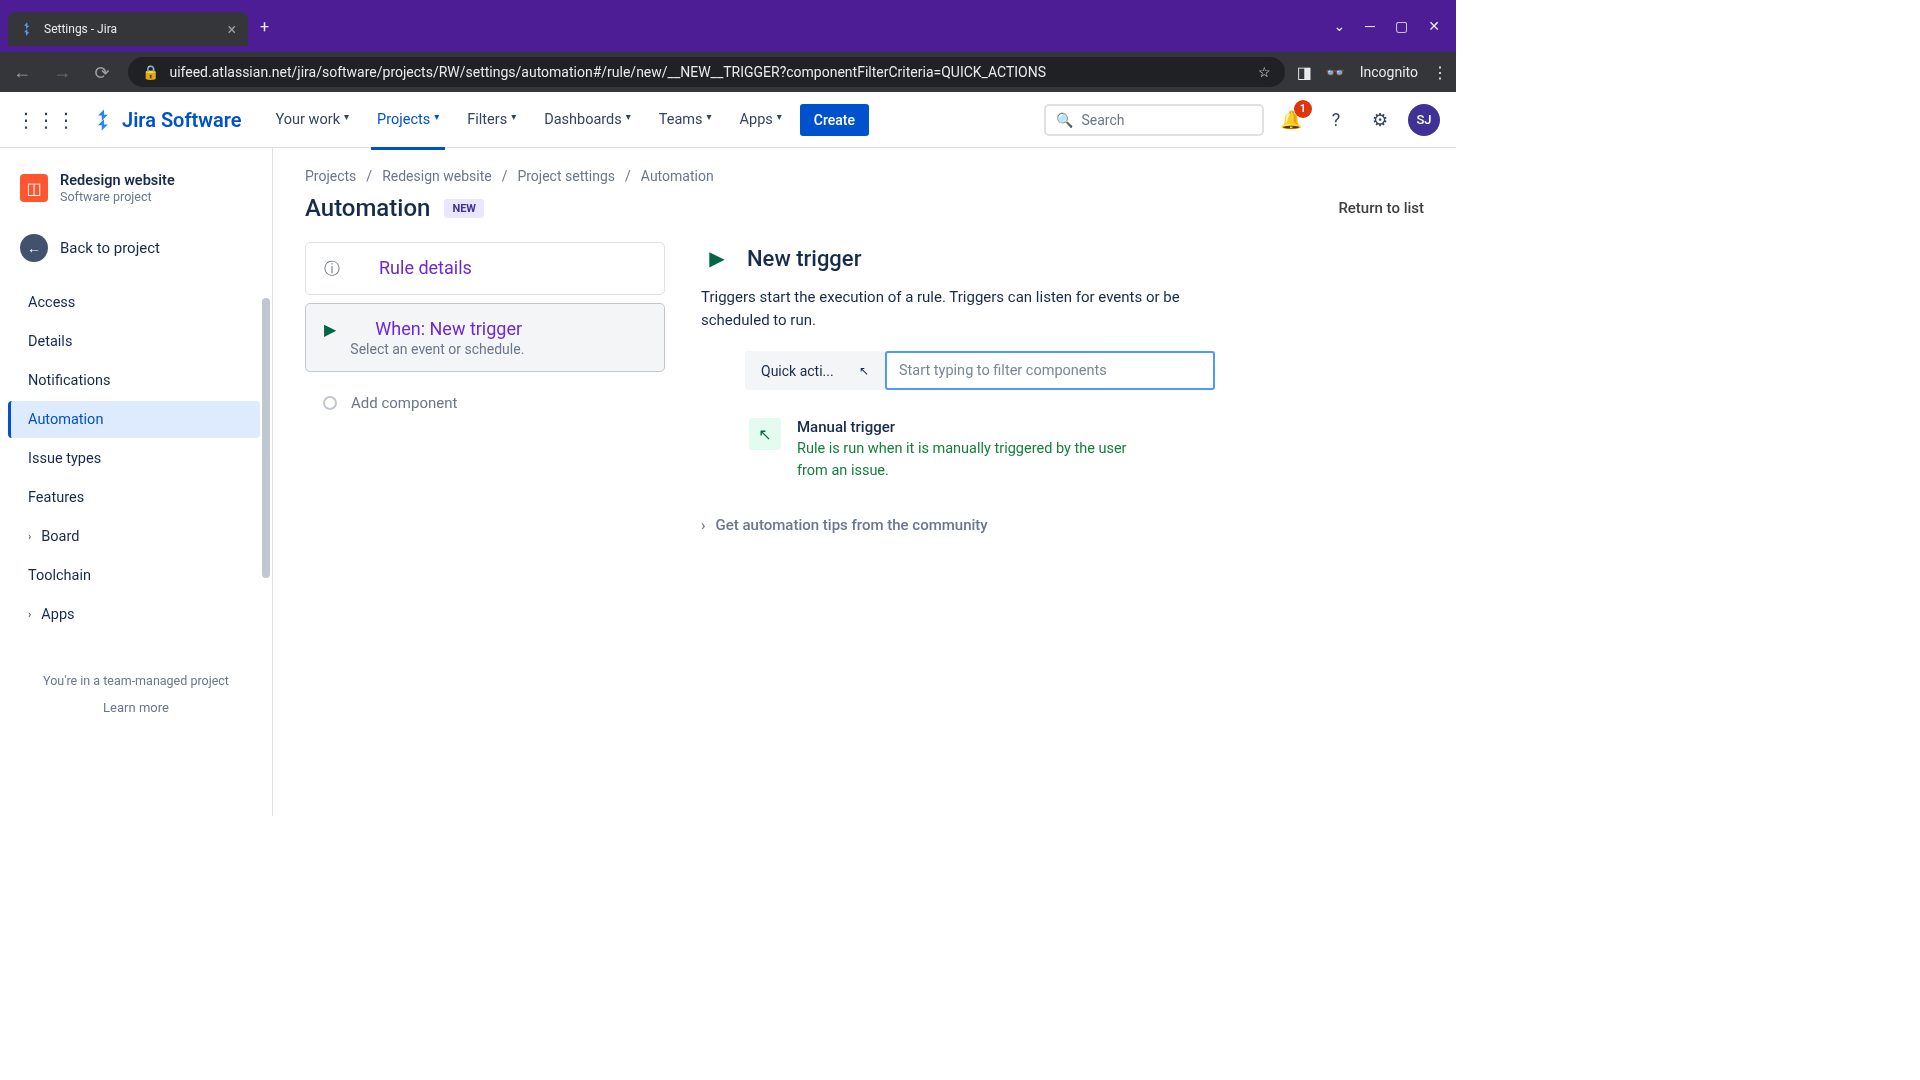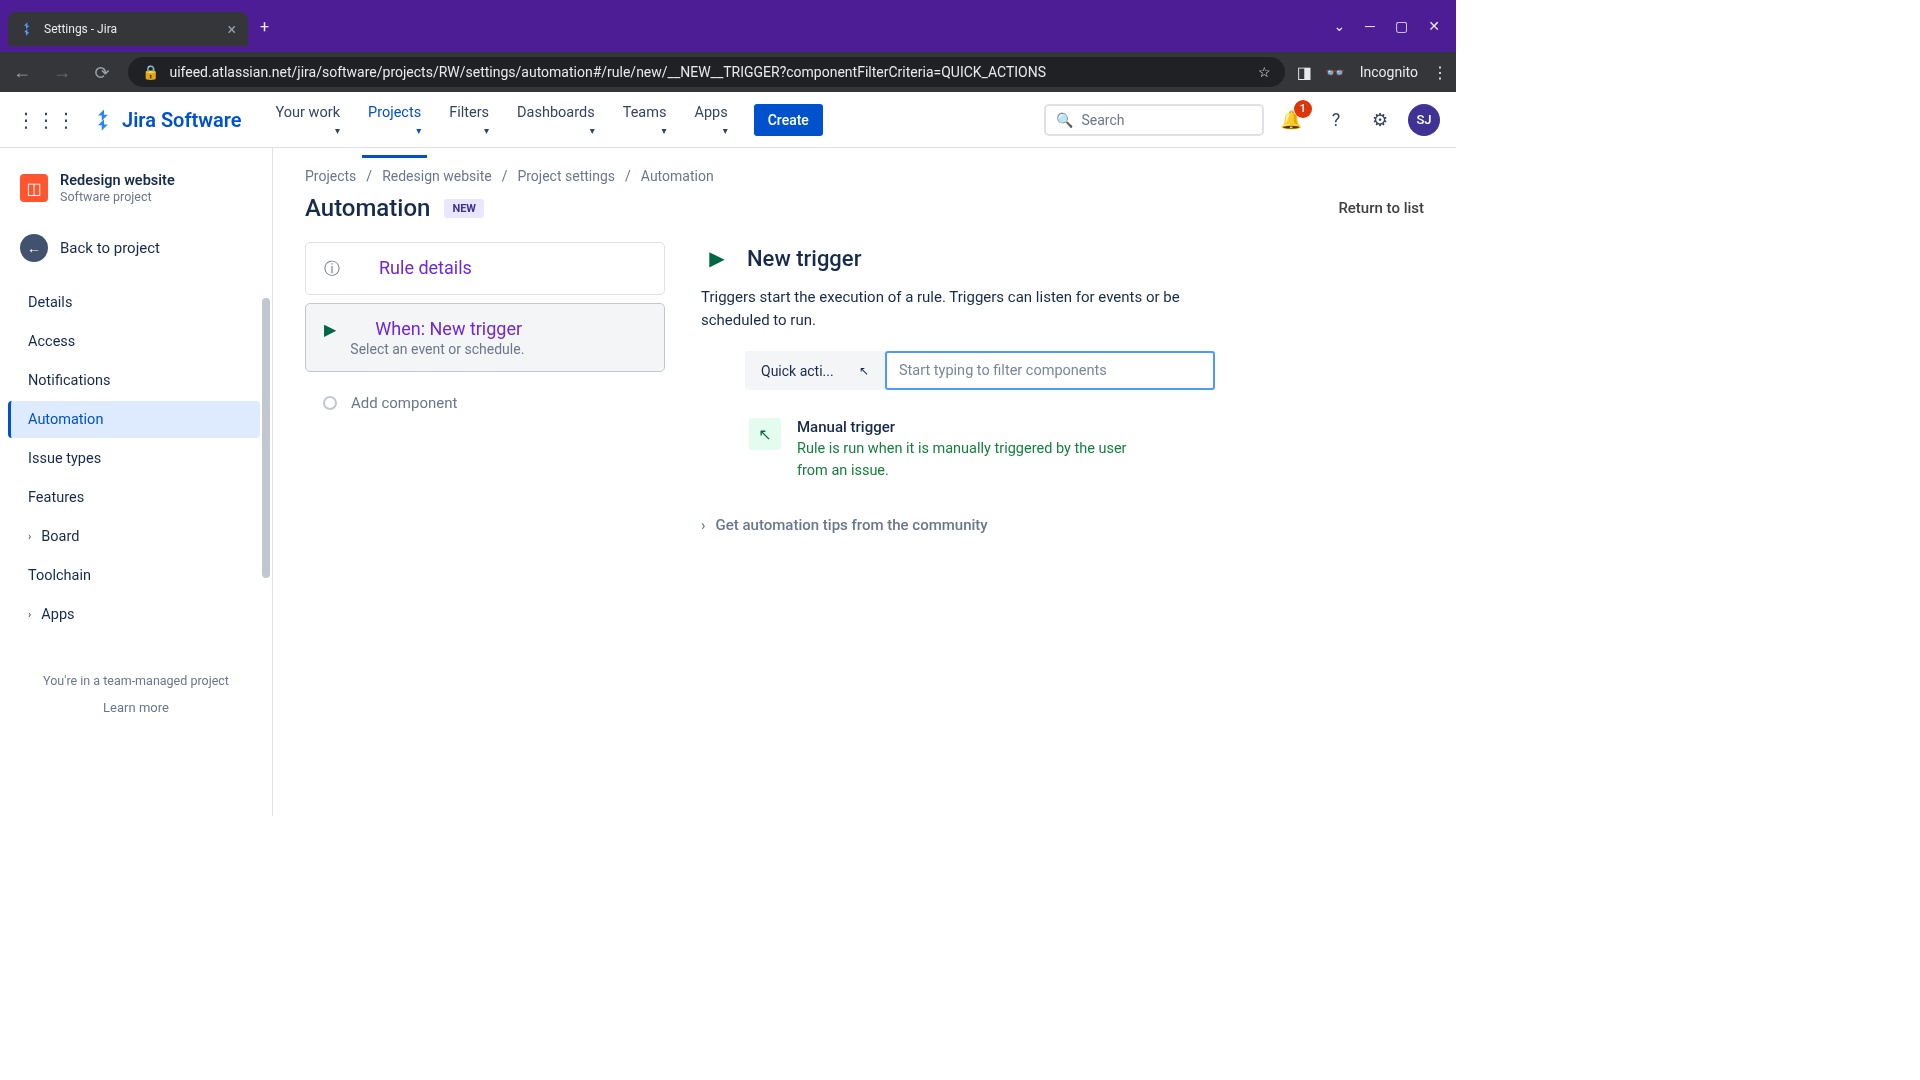--- a/index.html
+++ b/index.html
@@ -17,25 +17,25 @@
     .url-bar-row { background: #35363a; height: 40px; display: flex; align-items: center; padding: 0 8px; gap: 12px; }
     .nav-btn { color: #9aa0a6; font-size: 18px; cursor: pointer; width: 28px; text-align: center; }
     .url-bar { flex: 1; background: #202124; border-radius: 20px; height: 30px; display: flex; align-items: center; padding: 0 14px; color: #e8eaed; font-size: 14px; gap: 10px; }
     .url-icons { display: flex; gap: 14px; color: #e8eaed; font-size: 16px; align-items: center; }
     
     
     .jira-header { height: 56px; border-bottom: 1px solid #dfe1e6; display: flex; align-items: center; padding: 0 16px; gap: 8px; background: #fff; }
     .app-switcher { font-size: 20px; cursor: pointer; color: #344563; }
     .logo { display: flex; align-items: center; gap: 6px; color: #0052cc; font-weight: 600; font-size: 20px; margin-left: 8px; margin-right: 16px; }
     .logo svg { width: 24px; height: 24px; }
-    .nav-item { padding: 8px 10px; color: #344563; font-size: 14.5px; cursor: pointer; display: flex; align-items: flex-end; gap: 4px; border-radius: 3px; flex-direction: column; }
+    .nav-item { padding: 8px 10px; color: #344563; font-size: 14.5px; cursor: pointer; display: flex; align-items: flex-start; gap: 4px; border-radius: 3px; }
     .nav-item.active { color: #0052cc; position: relative; }
     .nav-item.active::after { content: ""; position: absolute; bottom: -14px; left: 4px; right: 4px; height: 3px; background: #0052cc; }
     .chevron { font-size: 10px; }
-    .create-btn { background: #0052cc; color: #fff; padding: 8px 14px; border-radius: 3px; font-size: 14px; font-weight: 500; cursor: pointer; margin-left: 8px; }
+    .create-btn { background: #0052cc; color: #fff; padding: 8px 14px; border-radius: 3px; font-size: 14px; font-weight: 500; cursor: pointer; }
     .header-right { margin-left: auto; display: flex; align-items: center; gap: 12px; }
     .search-box { display: flex; align-items: center; border: 2px solid #dfe1e6; border-radius: 5px; padding: 6px 10px; width: 220px; gap: 8px; color: #6b778c; font-size: 14px; }
     .icon-btn { width: 32px; height: 32px; border-radius: 50%; display: flex; align-items: center; justify-content: center; cursor: pointer; color: #344563; font-size: 18px; position: relative; }
     .badge { position: absolute; top: -4px; right: -4px; background: #de350b; color: #fff; border-radius: 50%; width: 18px; height: 18px; font-size: 11px; display: flex; align-items: center; justify-content: center; font-weight: 600; }
     .avatar { width: 32px; height: 32px; border-radius: 50%; background: #403294; color: #fff; display: flex; align-items: center; justify-content: center; font-size: 13px; font-weight: 500; cursor: pointer; }
     
     
     .content { display: flex; height: calc(100% - 136px); }
     .sidebar { width: 273px; border-right: 1px solid #dfe1e6; padding: 16px 8px; overflow-y: auto; position: relative; }
     .sidebar-scrollbar { position: absolute; right: 2px; top: 150px; width: 8px; height: 280px; background: #c1c7d0; border-radius: 4px; }
@@ -182,22 +182,22 @@
       <div class="project-icon">◫</div>
       <div>
         <div class="project-name">Redesign website</div>
         <div class="project-type">Software project</div>
       </div>
     </div>
     <div class="back-link">
       <div class="back-circle">←</div>
       <span>Back to project</span>
     </div>
+    <div class="side-item">Access</div>
     <div class="side-item">Details</div>
-    <div class="side-item">Access</div>
     <div class="side-item">Notifications</div>
     <div class="side-item active">Automation</div>
     <div class="side-item">Issue types</div>
     <div class="side-item">Features</div>
     <div class="side-item">
         <span class="side-chevron">›</span>
         <span>Board</span>
       </div>
     <div class="side-item">Toolchain</div>
     <div class="side-item">

